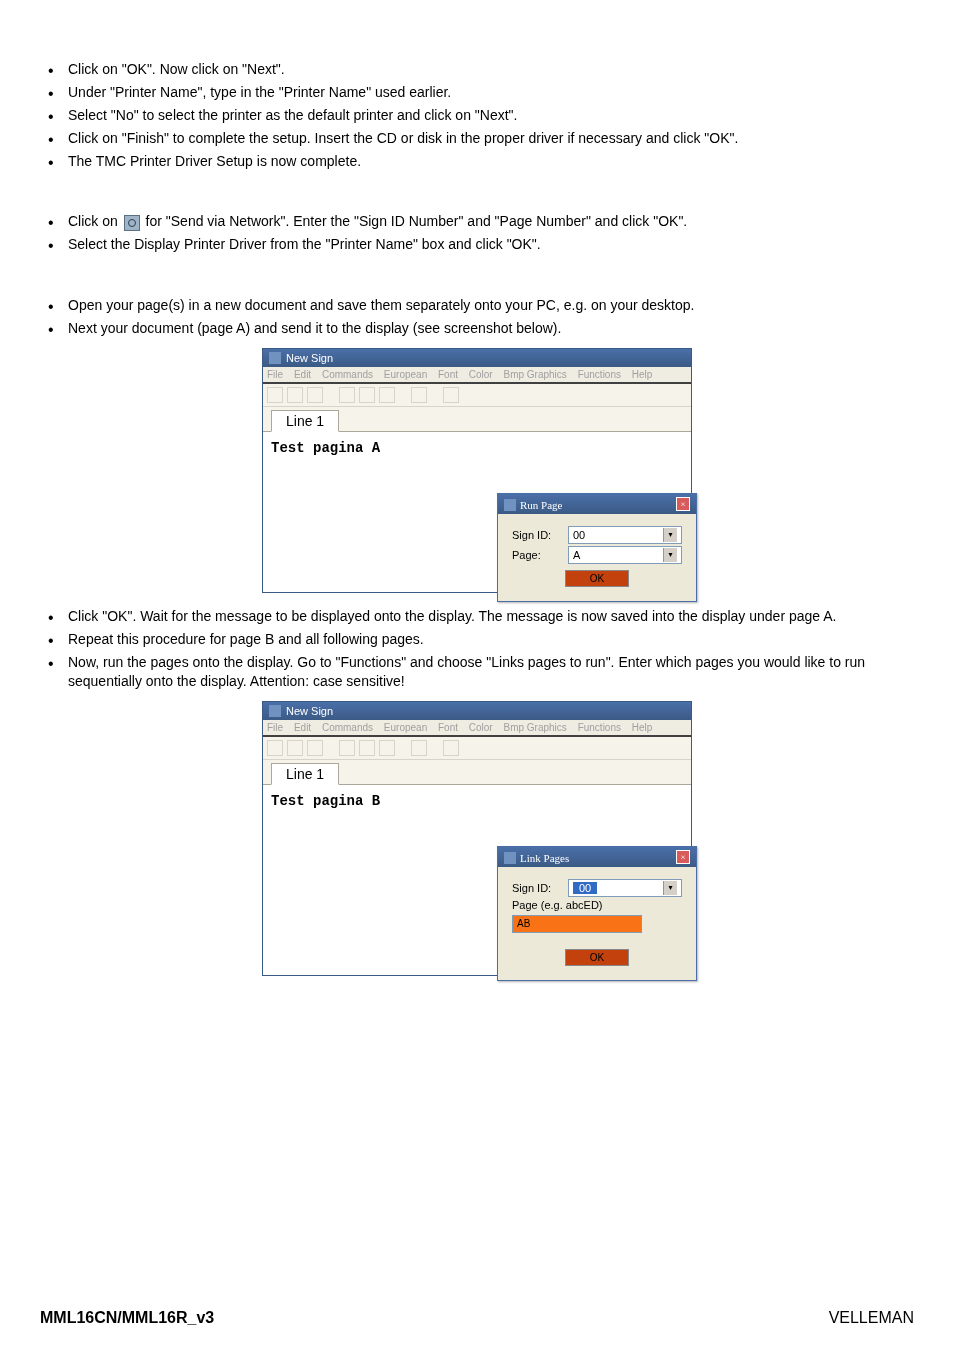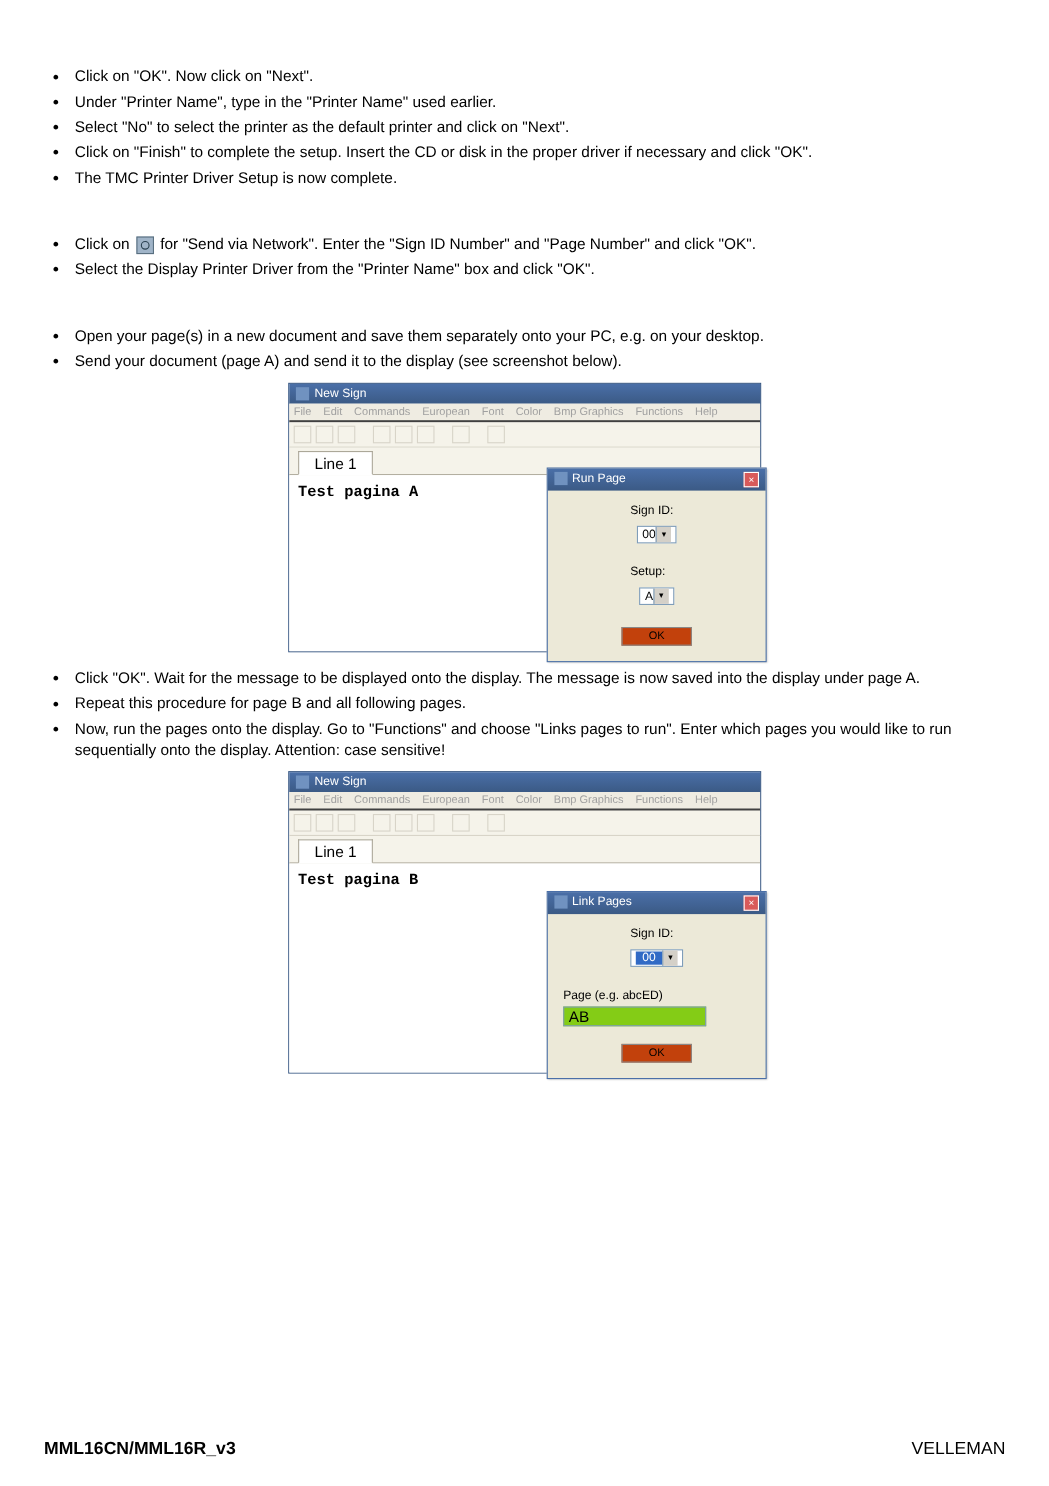--- a/index.html
+++ b/index.html
@@ -126,43 +126,43 @@
     background: #ece9d8;
     border: 1px solid #4a6fa8;
     box-shadow: 1px 1px 2px rgba(0,0,0,0.3);
   }
   .dialog .dlg-title {
     background: linear-gradient(#4a6fa8, #3b5a85);
     color: #fff;
     font-size: 11px;
     padding: 3px 6px;
     display: flex;
-    align-items: flex-start;
+    align-items: flex-end;
     justify-content: space-between;
+    font-family: Liberation Serif, serif;
   }
   .dlg-title-left { display: flex; align-items: center; gap: 4px; }
   .dlg-close {
     width: 14px; height: 14px;
     background: #d85a5a;
     border: 1px solid #fff;
     color: #fff;
     font-size: 9px;
     line-height: 12px;
     text-align: center;
   }
   .dlg-body {
     padding: 12px 14px 14px 14px;
     font-size: 11px;
   }
   .dlg-row {
     display: flex;
     align-items: center;
     gap: 8px;
-    margin-bottom: 20px;
-    flex-direction: column;
+    margin-bottom: 2px;
   }
   .dlg-row label { width: 48px; text-align: left; }
   .dlg-select {
     flex: 1;
     height: 18px;
     background: #fff;
     border: 1px solid #7f9db9;
     font-size: 11px;
     padding: 0 4px;
     display: flex;
@@ -173,23 +173,23 @@
     width: 14px; height: 14px;
     background: #d4d0c8;
     border-left: 1px solid #7f9db9;
     text-align: center;
     font-size: 8px;
     line-height: 14px;
   }
   .dlg-input {
     width: 130px;
     height: 18px;
-    background: #84cc16;
+    background: #f97316;
     border: 1px solid #7f9db9;
-    font-size: 14px;
+    font-size: 10px;
     padding: 0 4px;
     display: flex;
     align-items: center;
   }
   .dlg-btn-row { text-align: center; margin-top: 6px; }
   .dlg-btn {
     display: inline-block;
     min-width: 62px;
     padding: 2px 24px;
     background: #c2410c;
@@ -228,21 +228,21 @@
     <span class="inline-icon"></span>
     <span> for "Send via Network". Enter the "Sign ID Number" and "Page Number" and click "OK".</span>
   </li>
   <li>Select the Display Printer Driver from the "Printer Name" box and click "OK".</li>
 </ul>
 
 <div class="section-gap"></div>
 
 <ul>
   <li>Open your page(s) in a new document and save them separately onto your PC, e.g. on your desktop.</li>
-  <li>Send your document (page A) and send it to the display (see screenshot below).</li>
+  <li>Next your document (page A) and send it to the display (see screenshot below).</li>
 </ul>
 
 <div class="app-window">
   <div class="titlebar">
     <span class="titlebar-icon"></span>
     <span>New Sign</span>
   </div>
   <div class="menubar">
     <span>File</span>
     <span>Edit</span>
@@ -283,21 +283,21 @@
       </div>
       <div class="dlg-body">
         <div class="dlg-row">
           <label>Sign ID:</label>
           <div class="dlg-select">
             <span>00</span>
             <span class="caret">▾</span>
           </div>
         </div>
         <div class="dlg-row">
-          <label>Setup:</label>
+          <label>Page:</label>
           <div class="dlg-select">
             <span>A</span>
             <span class="caret">▾</span>
           </div>
         </div>
         <div class="dlg-btn-row">
           <span class="dlg-btn">OK</span>
         </div>
       </div>
     </div>

